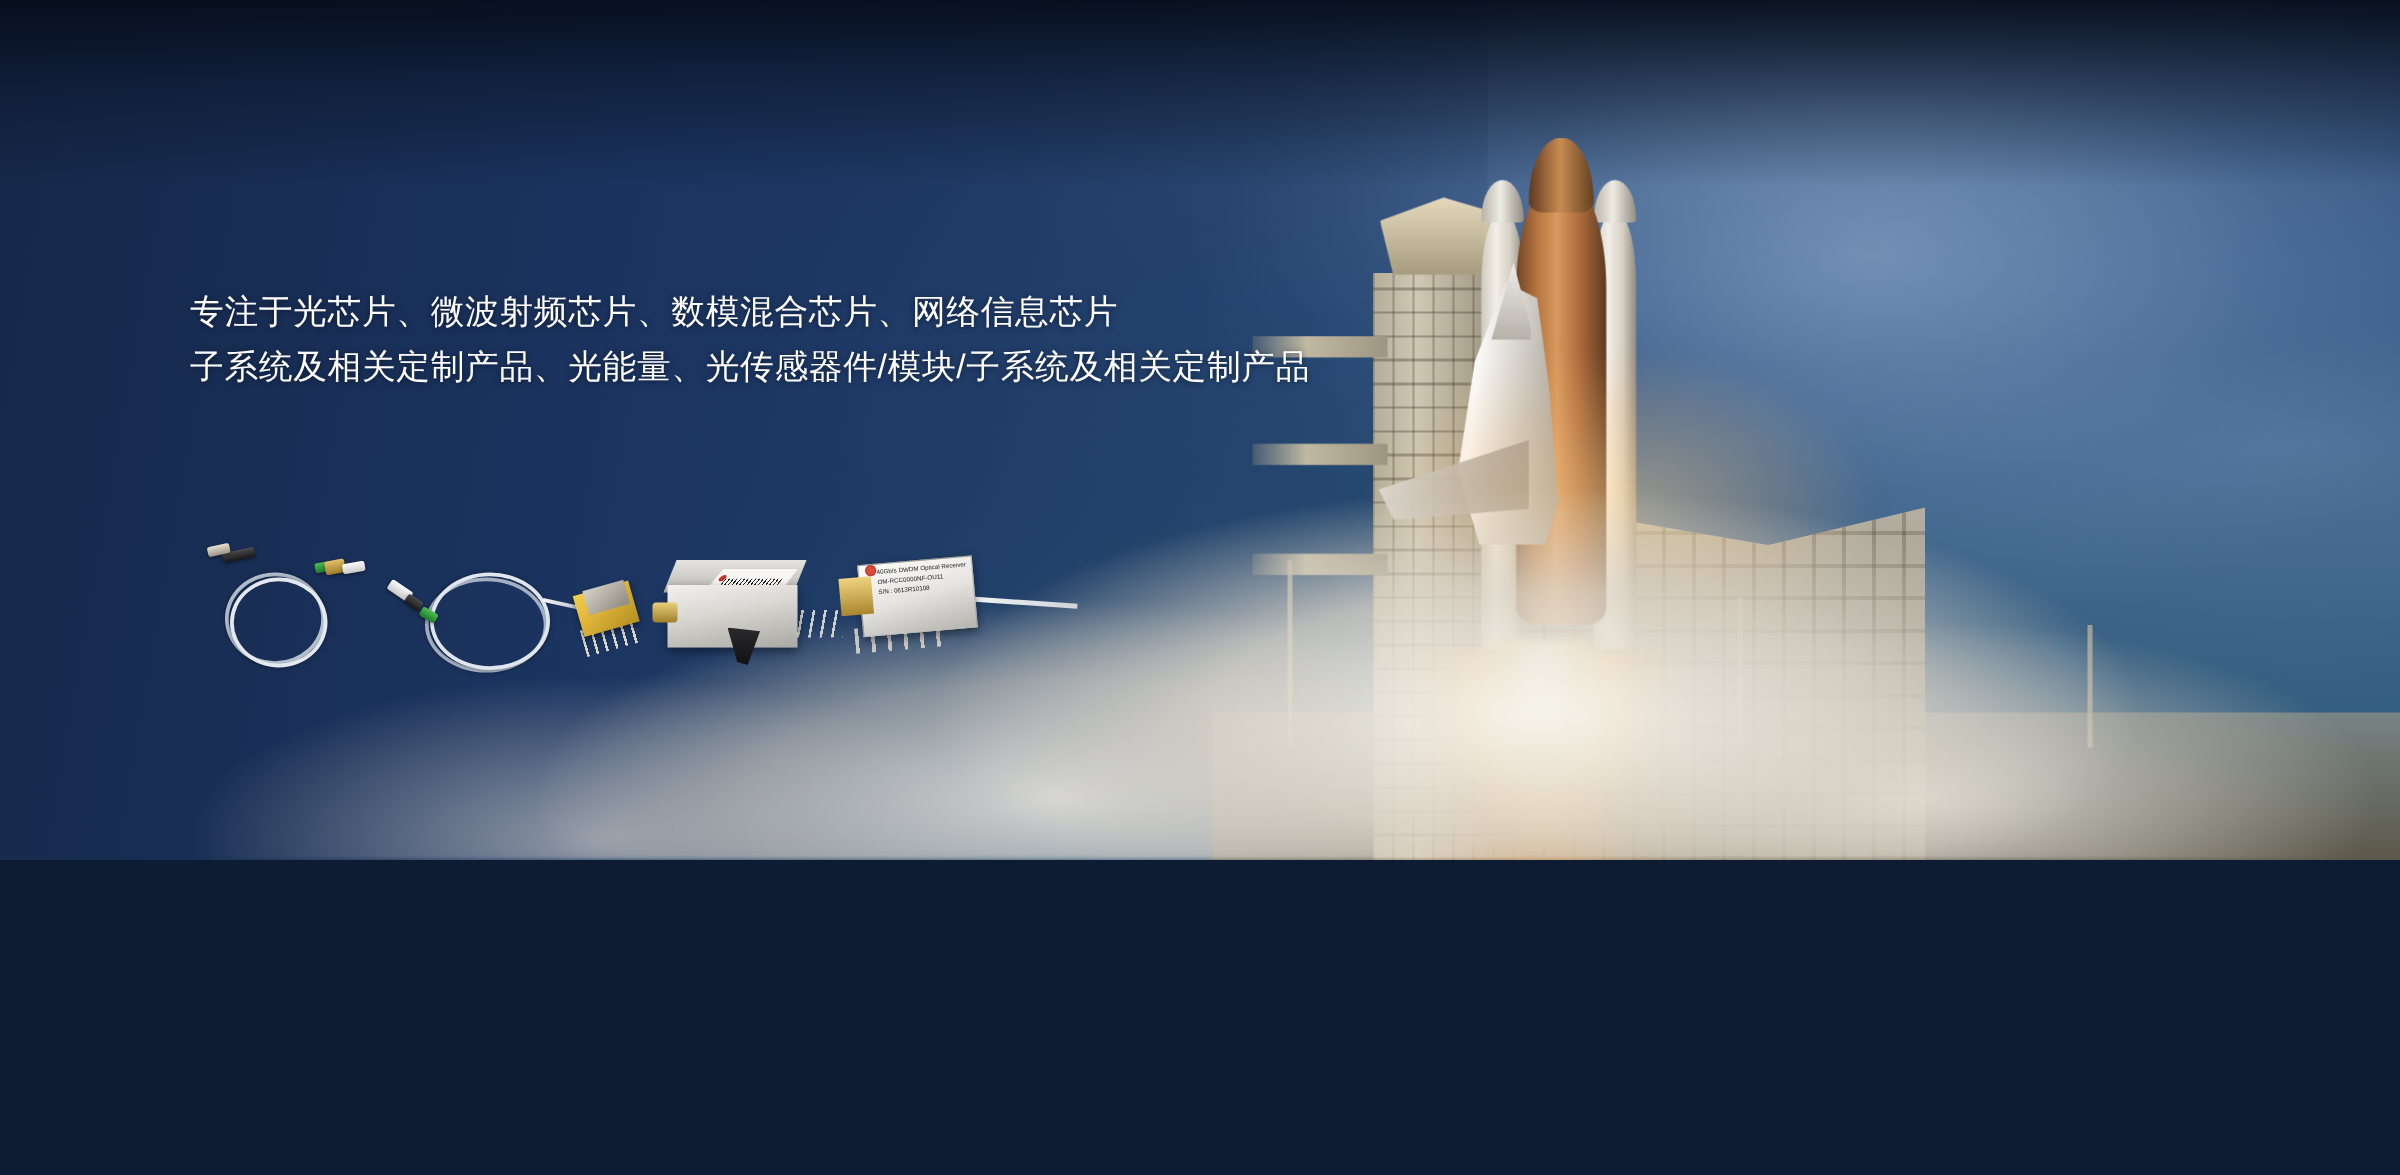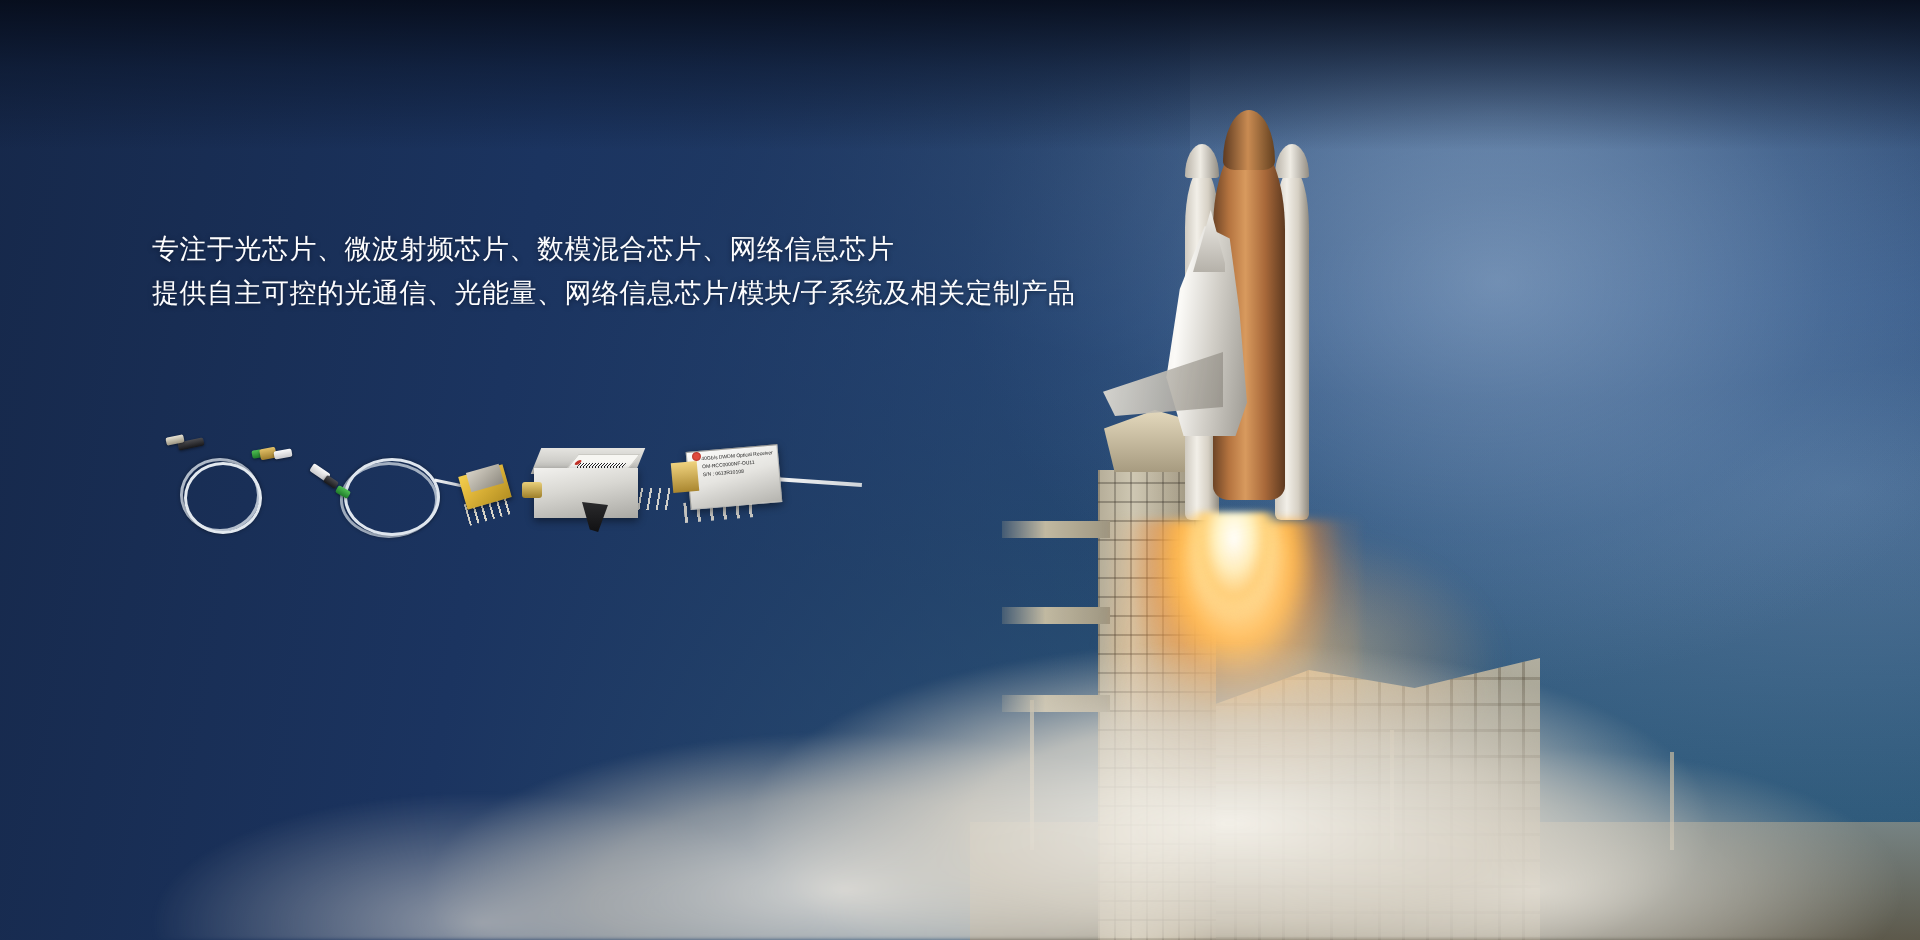--- a/index.html
+++ b/index.html
@@ -2,21 +2,21 @@
 <html><head>
 <meta charset="utf-8">
 <title>Hero Banner</title>
 <style>
   html,body{margin:0;padding:0;background:#0d1b33;}
   *{box-sizing:border-box;}
   body{font-family:"Liberation Sans","DejaVu Sans",sans-serif;}
 
   .stage{
     position:relative;
-    width:1920px;height:940px;
+    width:1920px;height:688px;
     overflow:hidden;
     background:#ec4899;
   }
 
   
   .sky{
     position:absolute;inset:0;
     background:
       radial-gradient(120% 90% at 78% 12%, rgba(120,160,205,0.55) 0%, rgba(60,100,155,0.25) 34%, rgba(0,0,0,0) 62%),
       radial-gradient(60% 55% at 96% 52%, rgba(150,180,215,0.40) 0%, rgba(0,0,0,0) 65%),
@@ -317,21 +317,21 @@
     <div class="orbiter-wing"></div>
   </div>
 
   <div class="flame"></div>
   <div class="flame-core"></div>
   <div class="smoke-warm"></div>
   <div class="smoke"></div>
 
   <div class="copy">
     <div class="sub">专注于光芯片、微波射频芯片、数模混合芯片、网络信息芯片</div>
-    <div class="sub">提供自主可控的光通信、光能量、网络信息芯片/模块/子系统及相关定制产品</div>
+    <div class="sub">子系统及相关定制产品、光能量、光传感器件/模块/子系统及相关定制产品</div>
   </div>
 
   <div class="products">
 
     <div class="prod cord1">
       <div class="loop b"></div>
       <div class="loop a"></div>
       <div class="connector conn-black" style="left:18px;top:6px;width:26px;height:8px;transform:rotate(-12deg)"></div>
       <div class="connector conn-metal" style="left:6px;top:2px;width:18px;height:8px;transform:rotate(-12deg)"></div>
       <div class="connector conn-green" style="left:92px;top:16px;width:10px;height:8px;transform:rotate(-10deg)"></div>

